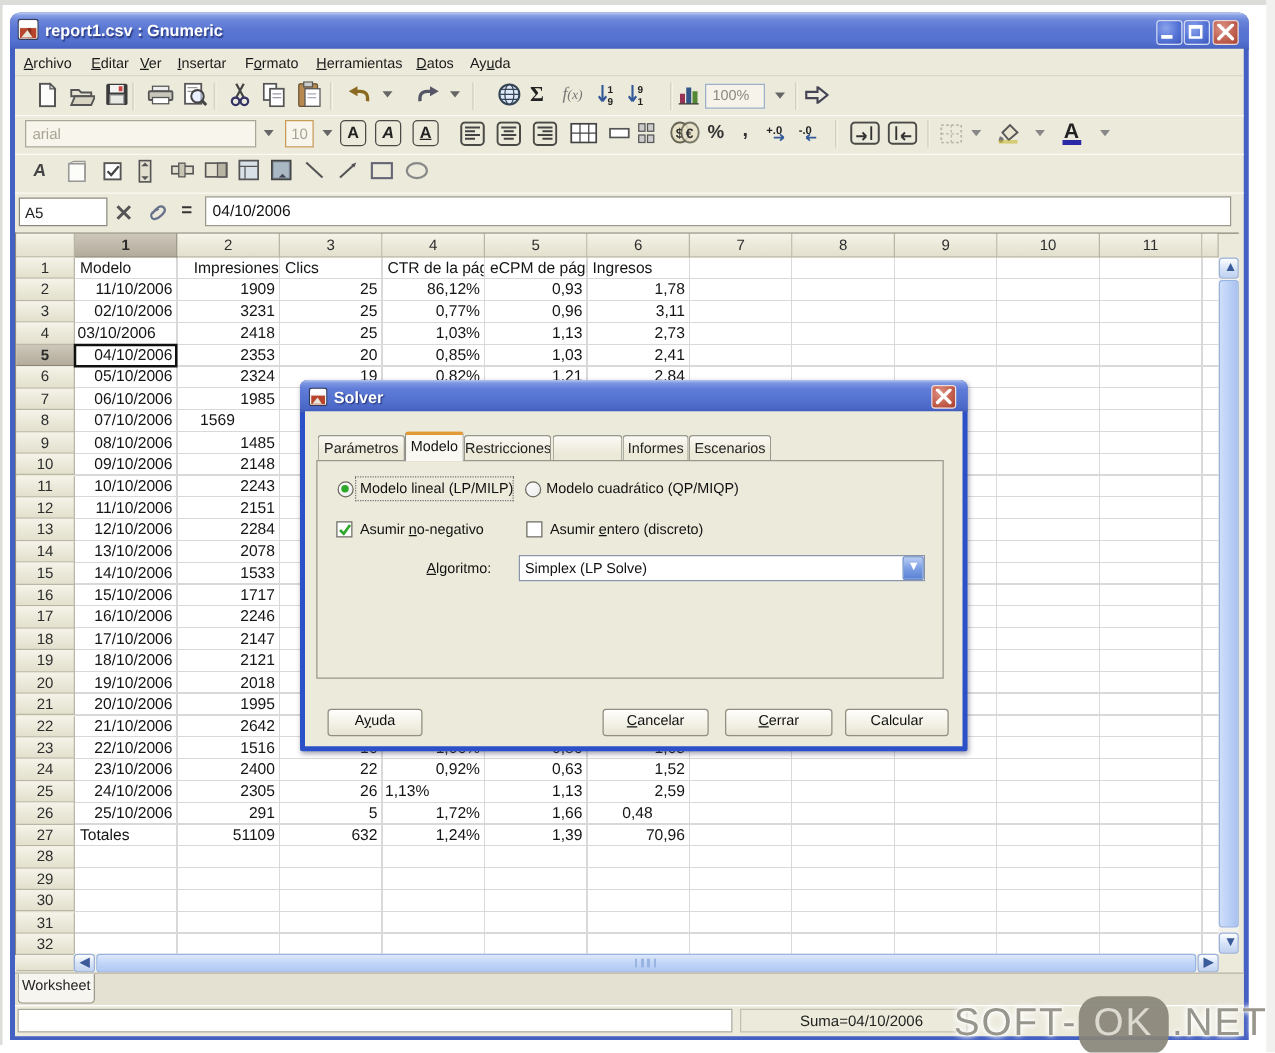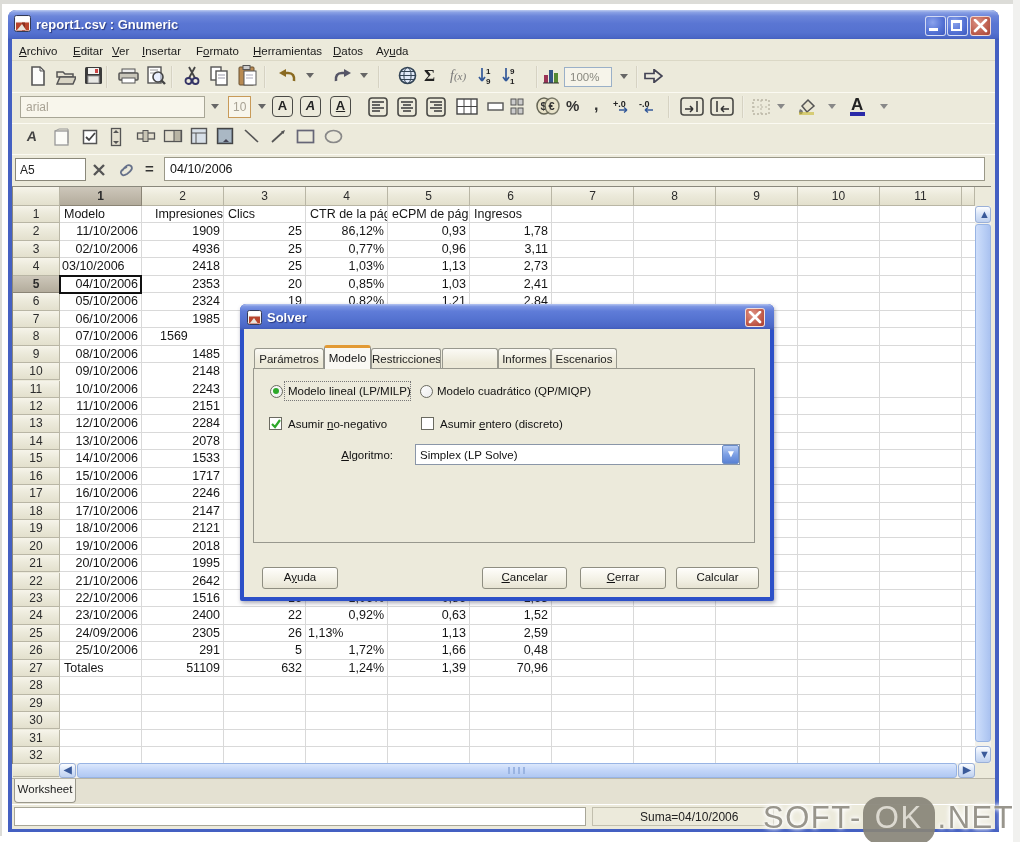--- a/index.html
+++ b/index.html
@@ -338,21 +338,21 @@
 <div class="a cell" style="left:310px;width:77px;text-align:left;top:206.0px;height:17.45px;line-height:17.45px">CTR de la página</div>
 <div class="a cell" style="left:392px;width:77px;text-align:left;top:206.0px;height:17.45px;line-height:17.45px">eCPM de págin</div>
 <div class="a cell" style="left:474px;width:77px;text-align:left;top:206.0px;height:17.45px;line-height:17.45px">Ingresos</div>
 <div class="a cell" style="left:62px;width:76px;text-align:right;top:223.4px;height:17.45px;line-height:17.45px">11/10/2006</div>
 <div class="a cell" style="left:144px;width:76px;text-align:right;top:223.4px;height:17.45px;line-height:17.45px">1909</div>
 <div class="a cell" style="left:226px;width:76px;text-align:right;top:223.4px;height:17.45px;line-height:17.45px">25</div>
 <div class="a cell" style="left:308px;width:76px;text-align:right;top:223.4px;height:17.45px;line-height:17.45px">86,12%</div>
 <div class="a cell" style="left:390px;width:76px;text-align:right;top:223.4px;height:17.45px;line-height:17.45px">0,93</div>
 <div class="a cell" style="left:472px;width:76px;text-align:right;top:223.4px;height:17.45px;line-height:17.45px">1,78</div>
 <div class="a cell" style="left:62px;width:76px;text-align:right;top:240.9px;height:17.45px;line-height:17.45px">02/10/2006</div>
-<div class="a cell" style="left:144px;width:76px;text-align:right;top:240.9px;height:17.45px;line-height:17.45px">4936</div>
+<div class="a cell" style="left:144px;width:76px;text-align:right;top:240.9px;height:17.45px;line-height:17.45px">3231</div>
 <div class="a cell" style="left:226px;width:76px;text-align:right;top:240.9px;height:17.45px;line-height:17.45px">25</div>
 <div class="a cell" style="left:308px;width:76px;text-align:right;top:240.9px;height:17.45px;line-height:17.45px">0,77%</div>
 <div class="a cell" style="left:390px;width:76px;text-align:right;top:240.9px;height:17.45px;line-height:17.45px">0,96</div>
 <div class="a cell" style="left:472px;width:76px;text-align:right;top:240.9px;height:17.45px;line-height:17.45px">3,11</div>
 <div class="a cell" style="left:62px;width:76px;text-align:left;top:258.4px;height:17.45px;line-height:17.45px">03/10/2006</div>
 <div class="a cell" style="left:144px;width:76px;text-align:right;top:258.4px;height:17.45px;line-height:17.45px">2418</div>
 <div class="a cell" style="left:226px;width:76px;text-align:right;top:258.4px;height:17.45px;line-height:17.45px">25</div>
 <div class="a cell" style="left:308px;width:76px;text-align:right;top:258.4px;height:17.45px;line-height:17.45px">1,03%</div>
 <div class="a cell" style="left:390px;width:76px;text-align:right;top:258.4px;height:17.45px;line-height:17.45px">1,13</div>
 <div class="a cell" style="left:472px;width:76px;text-align:right;top:258.4px;height:17.45px;line-height:17.45px">2,73</div>
@@ -364,21 +364,21 @@
 <div class="a cell" style="left:472px;width:76px;text-align:right;top:275.8px;height:17.45px;line-height:17.45px">2,41</div>
 <div class="a cell" style="left:62px;width:76px;text-align:right;top:293.2px;height:17.45px;line-height:17.45px">05/10/2006</div>
 <div class="a cell" style="left:144px;width:76px;text-align:right;top:293.2px;height:17.45px;line-height:17.45px">2324</div>
 <div class="a cell" style="left:226px;width:76px;text-align:right;top:293.2px;height:17.45px;line-height:17.45px">19</div>
 <div class="a cell" style="left:308px;width:76px;text-align:right;top:293.2px;height:17.45px;line-height:17.45px">0,82%</div>
 <div class="a cell" style="left:390px;width:76px;text-align:right;top:293.2px;height:17.45px;line-height:17.45px">1,21</div>
 <div class="a cell" style="left:472px;width:76px;text-align:right;top:293.2px;height:17.45px;line-height:17.45px">2,84</div>
 <div class="a cell" style="left:62px;width:76px;text-align:right;top:310.7px;height:17.45px;line-height:17.45px">06/10/2006</div>
 <div class="a cell" style="left:144px;width:76px;text-align:right;top:310.7px;height:17.45px;line-height:17.45px">1985</div>
 <div class="a cell" style="left:62px;width:76px;text-align:right;top:328.1px;height:17.45px;line-height:17.45px">07/10/2006</div>
-<div class="a cell" style="left:160px;width:76px;text-align:left;top:328.1px;height:17.45px;line-height:17.45px">1569</div>
+<div class="a cell" style="left:136px;width:76px;text-align:center;top:328.1px;height:17.45px;line-height:17.45px">1569</div>
 <div class="a cell" style="left:62px;width:76px;text-align:right;top:345.6px;height:17.45px;line-height:17.45px">08/10/2006</div>
 <div class="a cell" style="left:144px;width:76px;text-align:right;top:345.6px;height:17.45px;line-height:17.45px">1485</div>
 <div class="a cell" style="left:62px;width:76px;text-align:right;top:363.0px;height:17.45px;line-height:17.45px">09/10/2006</div>
 <div class="a cell" style="left:144px;width:76px;text-align:right;top:363.0px;height:17.45px;line-height:17.45px">2148</div>
 <div class="a cell" style="left:62px;width:76px;text-align:right;top:380.5px;height:17.45px;line-height:17.45px">10/10/2006</div>
 <div class="a cell" style="left:144px;width:76px;text-align:right;top:380.5px;height:17.45px;line-height:17.45px">2243</div>
 <div class="a cell" style="left:62px;width:76px;text-align:right;top:397.9px;height:17.45px;line-height:17.45px">11/10/2006</div>
 <div class="a cell" style="left:144px;width:76px;text-align:right;top:397.9px;height:17.45px;line-height:17.45px">2151</div>
 <div class="a cell" style="left:62px;width:76px;text-align:right;top:415.4px;height:17.45px;line-height:17.45px">12/10/2006</div>
 <div class="a cell" style="left:144px;width:76px;text-align:right;top:415.4px;height:17.45px;line-height:17.45px">2284</div>
@@ -405,32 +405,32 @@
 <div class="a cell" style="left:226px;width:76px;text-align:right;top:589.9px;height:17.45px;line-height:17.45px">16</div>
 <div class="a cell" style="left:308px;width:76px;text-align:right;top:589.9px;height:17.45px;line-height:17.45px">1,06%</div>
 <div class="a cell" style="left:390px;width:76px;text-align:right;top:589.9px;height:17.45px;line-height:17.45px">0,86</div>
 <div class="a cell" style="left:472px;width:76px;text-align:right;top:589.9px;height:17.45px;line-height:17.45px">1,63</div>
 <div class="a cell" style="left:62px;width:76px;text-align:right;top:607.3px;height:17.45px;line-height:17.45px">23/10/2006</div>
 <div class="a cell" style="left:144px;width:76px;text-align:right;top:607.3px;height:17.45px;line-height:17.45px">2400</div>
 <div class="a cell" style="left:226px;width:76px;text-align:right;top:607.3px;height:17.45px;line-height:17.45px">22</div>
 <div class="a cell" style="left:308px;width:76px;text-align:right;top:607.3px;height:17.45px;line-height:17.45px">0,92%</div>
 <div class="a cell" style="left:390px;width:76px;text-align:right;top:607.3px;height:17.45px;line-height:17.45px">0,63</div>
 <div class="a cell" style="left:472px;width:76px;text-align:right;top:607.3px;height:17.45px;line-height:17.45px">1,52</div>
-<div class="a cell" style="left:62px;width:76px;text-align:right;top:624.8px;height:17.45px;line-height:17.45px">24/09/2006</div>
+<div class="a cell" style="left:62px;width:76px;text-align:right;top:624.8px;height:17.45px;line-height:17.45px">24/10/2006</div>
 <div class="a cell" style="left:144px;width:76px;text-align:right;top:624.8px;height:17.45px;line-height:17.45px">2305</div>
 <div class="a cell" style="left:226px;width:76px;text-align:right;top:624.8px;height:17.45px;line-height:17.45px">26</div>
 <div class="a cell" style="left:308px;width:76px;text-align:left;top:624.8px;height:17.45px;line-height:17.45px">1,13%</div>
 <div class="a cell" style="left:390px;width:76px;text-align:right;top:624.8px;height:17.45px;line-height:17.45px">1,13</div>
 <div class="a cell" style="left:472px;width:76px;text-align:right;top:624.8px;height:17.45px;line-height:17.45px">2,59</div>
 <div class="a cell" style="left:62px;width:76px;text-align:right;top:642.2px;height:17.45px;line-height:17.45px">25/10/2006</div>
 <div class="a cell" style="left:144px;width:76px;text-align:right;top:642.2px;height:17.45px;line-height:17.45px">291</div>
 <div class="a cell" style="left:226px;width:76px;text-align:right;top:642.2px;height:17.45px;line-height:17.45px">5</div>
 <div class="a cell" style="left:308px;width:76px;text-align:right;top:642.2px;height:17.45px;line-height:17.45px">1,72%</div>
 <div class="a cell" style="left:390px;width:76px;text-align:right;top:642.2px;height:17.45px;line-height:17.45px">1,66</div>
-<div class="a cell" style="left:472px;width:76px;text-align:right;top:642.2px;height:17.45px;line-height:17.45px">0,48</div>
+<div class="a cell" style="left:472px;width:76px;text-align:center;top:642.2px;height:17.45px;line-height:17.45px">0,48</div>
 <div class="a cell" style="left:64px;width:77px;text-align:left;top:659.7px;height:17.45px;line-height:17.45px">Totales</div>
 <div class="a cell" style="left:144px;width:76px;text-align:right;top:659.7px;height:17.45px;line-height:17.45px">51109</div>
 <div class="a cell" style="left:226px;width:76px;text-align:right;top:659.7px;height:17.45px;line-height:17.45px">632</div>
 <div class="a cell" style="left:308px;width:76px;text-align:right;top:659.7px;height:17.45px;line-height:17.45px">1,24%</div>
 <div class="a cell" style="left:390px;width:76px;text-align:right;top:659.7px;height:17.45px;line-height:17.45px">1,39</div>
 <div class="a cell" style="left:472px;width:76px;text-align:right;top:659.7px;height:17.45px;line-height:17.45px">70,96</div>
 <div class="a" style="left:59px;top:274.8px;width:83px;height:19.4px;border:2px solid #111;box-sizing:border-box"></div>
 <div class="a" style="left:975px;top:206px;width:16px;height:557px;background:#f2f1ec"></div>
 <div class="a" style="left:975px;top:206px;width:16px;height:17px;border:1px solid #9ab0d8;border-radius:3px;background:linear-gradient(180deg,#fdfeff,#d8e4f8 50%,#c0d2f0);box-sizing:border-box"></div>
 <div class="a" style="left:979px;top:208px;color:#3a5a9a;font-size:11px;font-weight:bold">▲</div>

